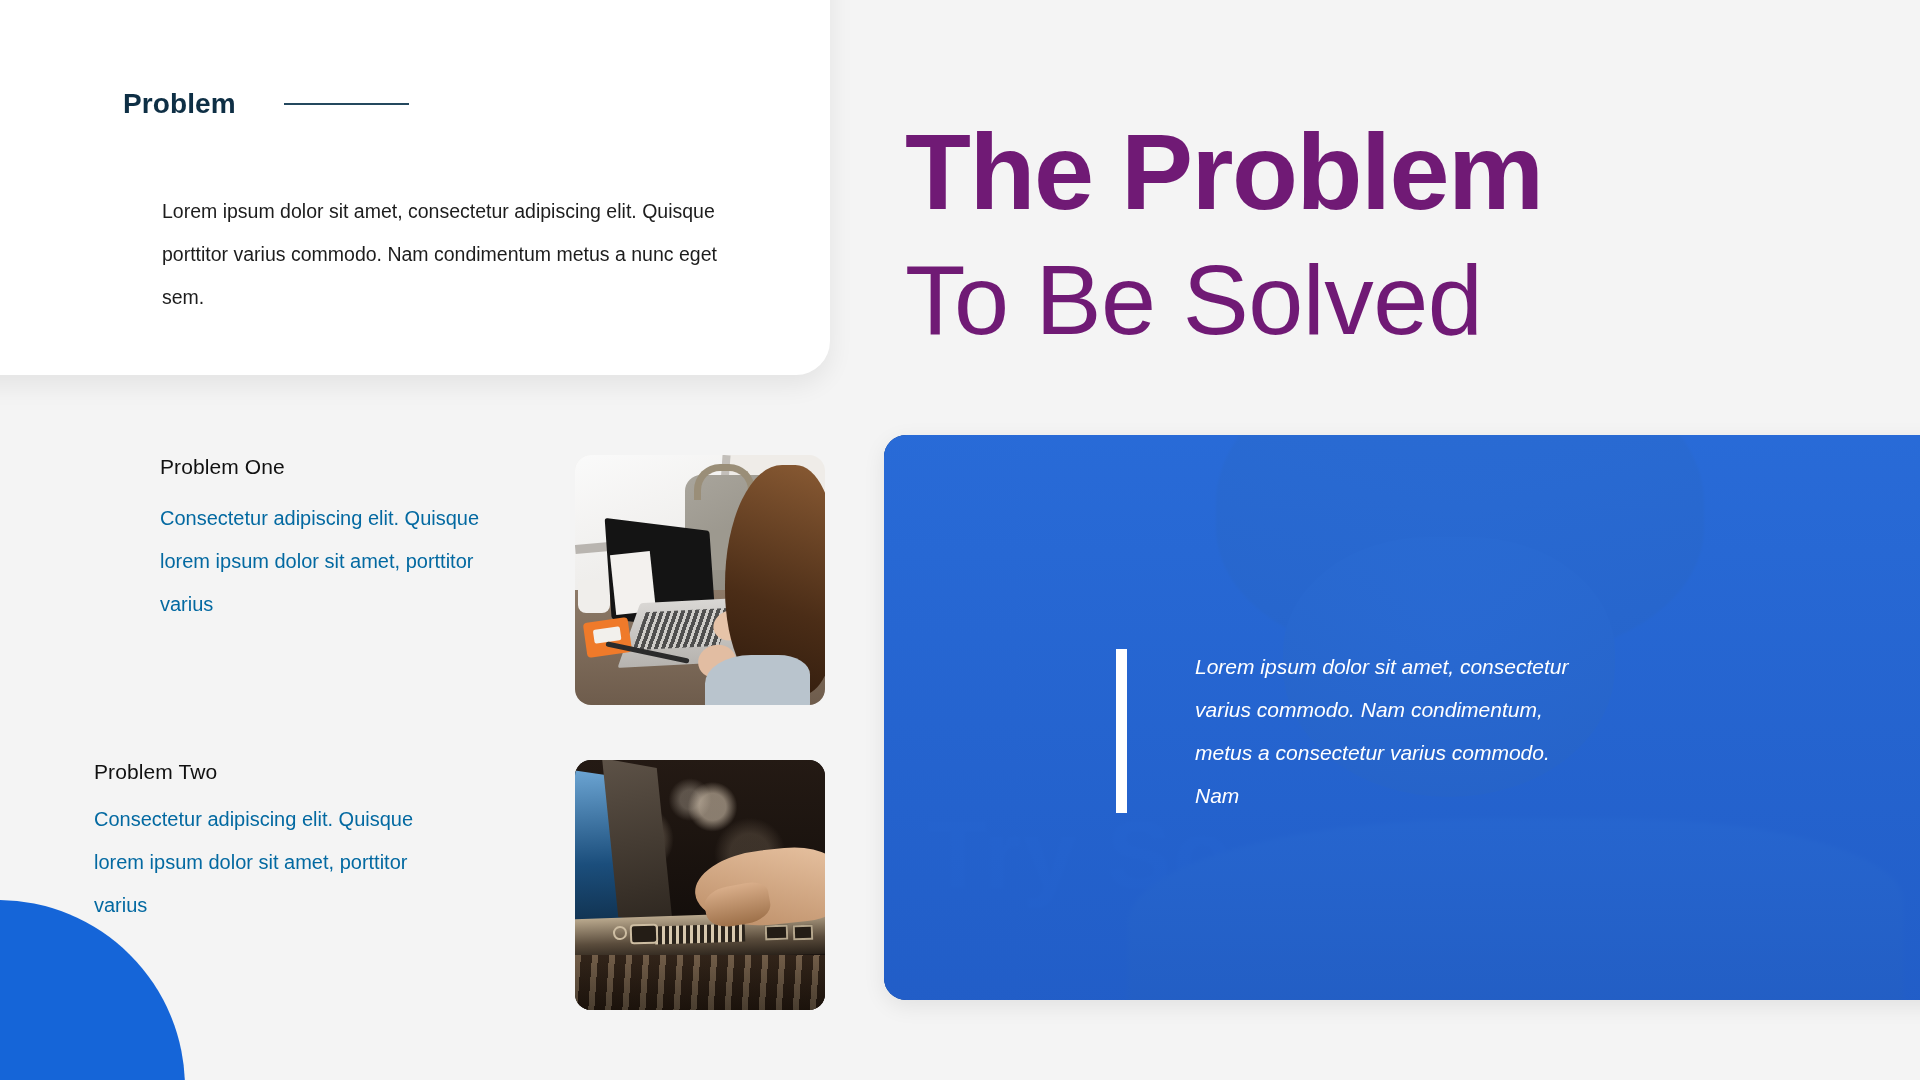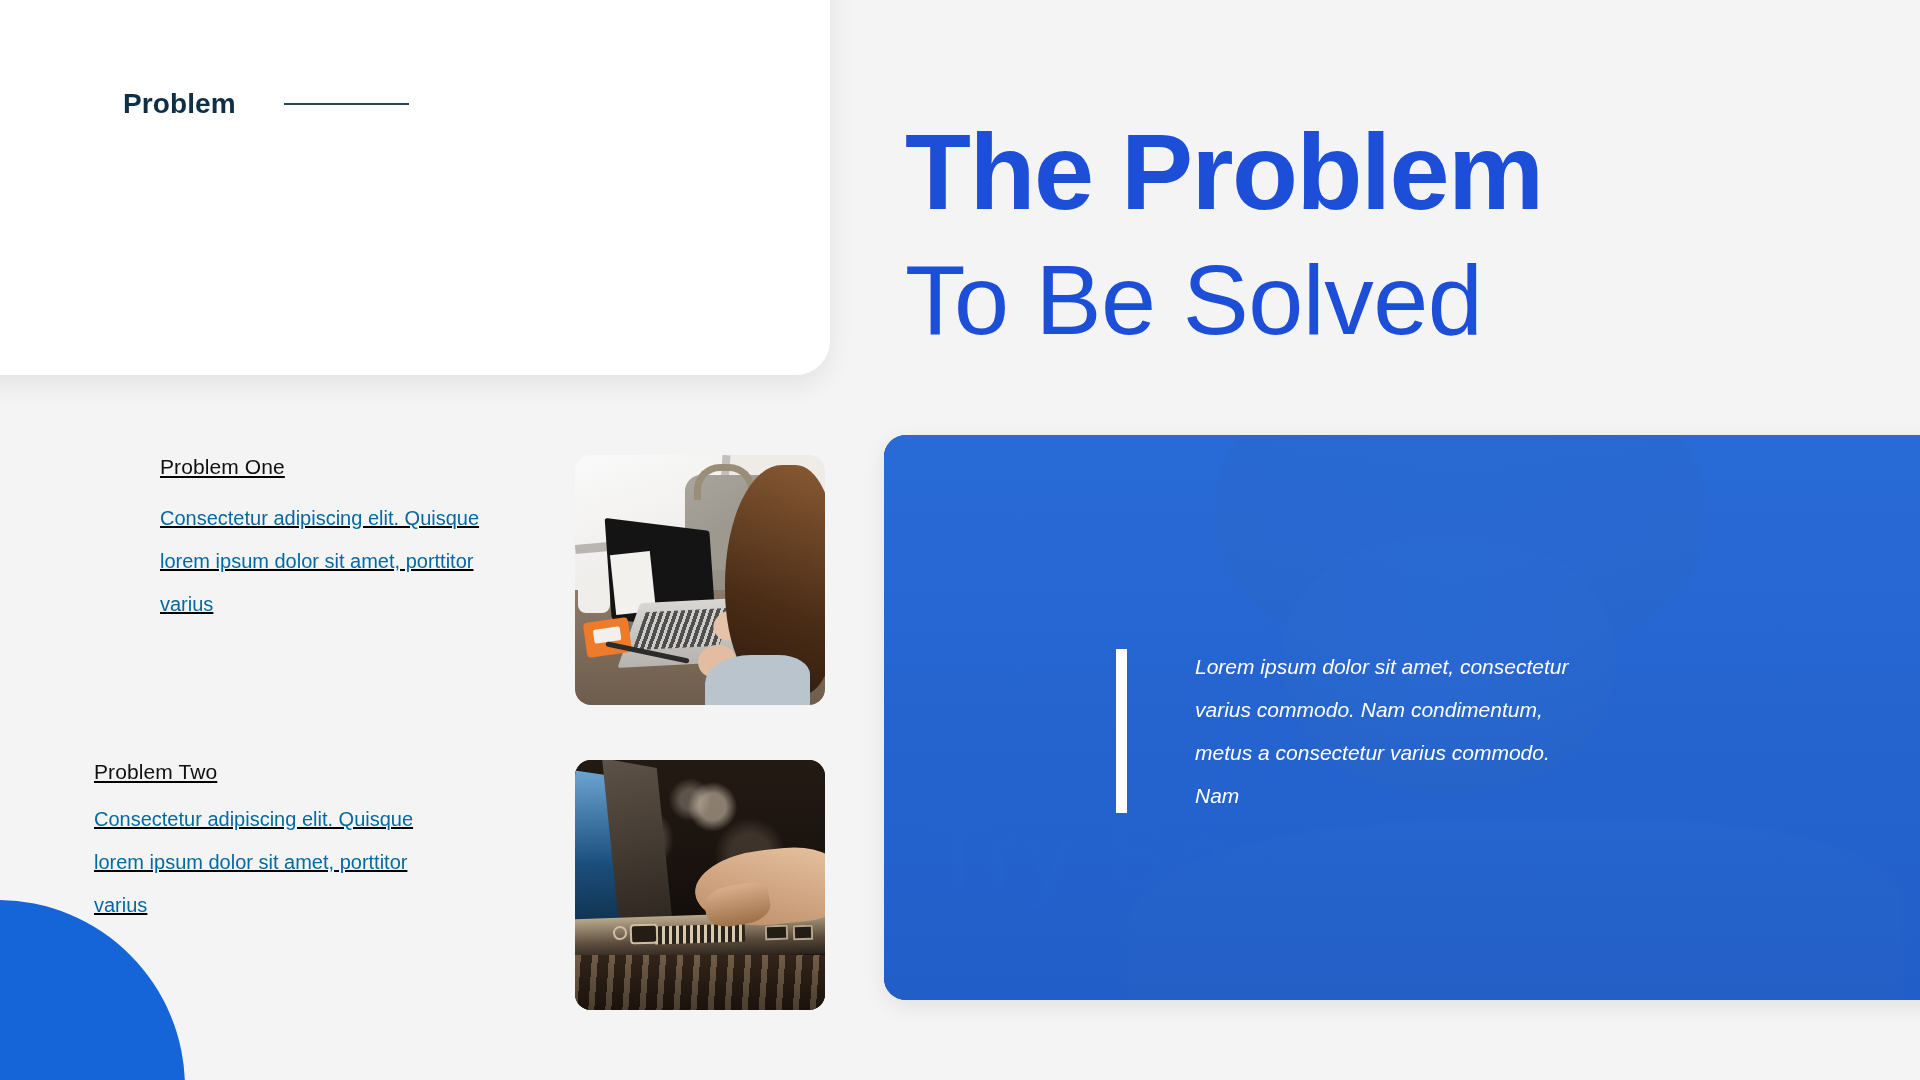--- a/index.html
+++ b/index.html
@@ -51,21 +51,21 @@
     line-height:43px;
     color:#1d1d1d;
     font-weight:400;
   }
 
   
   .headline{
     position:absolute;
     left:905px; top:118px;
     z-index:3;
-    color:#1d4ed8;
+    color:#701a75;
     line-height:1.0;
   }
   .headline .l1{
     display:block;
     font-size:108px;
     font-weight:700;
     letter-spacing:-1.5px;
   }
   .headline .l2{
     display:block;
@@ -78,21 +78,21 @@
   
   .problem-row{
     position:absolute;
     z-index:3;
     display:flex;
     align-items:flex-start;
   }
   .problem-row.r1{ left:0px; top:455px; }
   .problem-row.r2{ left:0px; top:760px; }
 
-  .problem-text{ width:575px; padding-left:160px;text-decoration:underline; }
+  .problem-text{ width:575px; padding-left:160px; }
   .problem-row.r2 .problem-text{ padding-left:94px; }
 
   .problem-title{
     font-size:21px; font-weight:400; color:#111111;
     margin-bottom:18px; letter-spacing:.1px;
   }
   .problem-row.r2 .problem-title{ margin-bottom:14px; }
   .problem-desc{
     font-size:20px; line-height:43px; color:#0369a1; width:330px;
   }
@@ -329,20 +329,21 @@
 </head>
 <body>
 
 <div class="deco-circle"></div>
 
 <div class="top-card">
   <div class="eyebrow-row">
     <div class="eyebrow-label">Problem</div>
     <div class="eyebrow-rule"></div>
   </div>
+  <div class="top-card-body">Lorem ipsum dolor sit amet, consectetur adipiscing elit. Quisque porttitor varius commodo. Nam condimentum metus a nunc eget sem.</div>
 </div>
 
 <div class="headline">
   <span class="l1">The Problem</span>
   <span class="l2">To Be Solved</span>
 </div>
 
 <div class="problem-row r1">
   <div class="problem-text">
     <div class="problem-title">Problem One</div>

